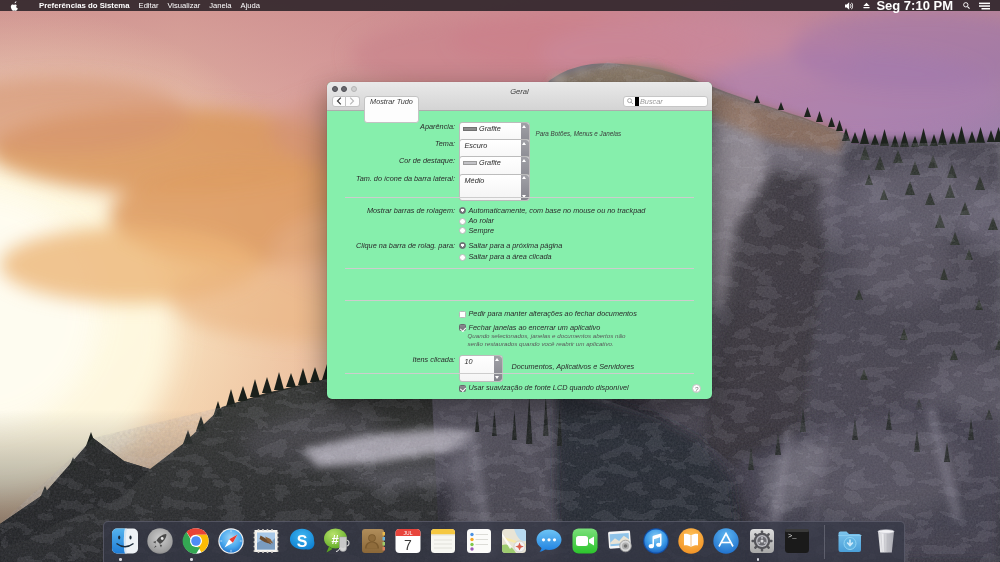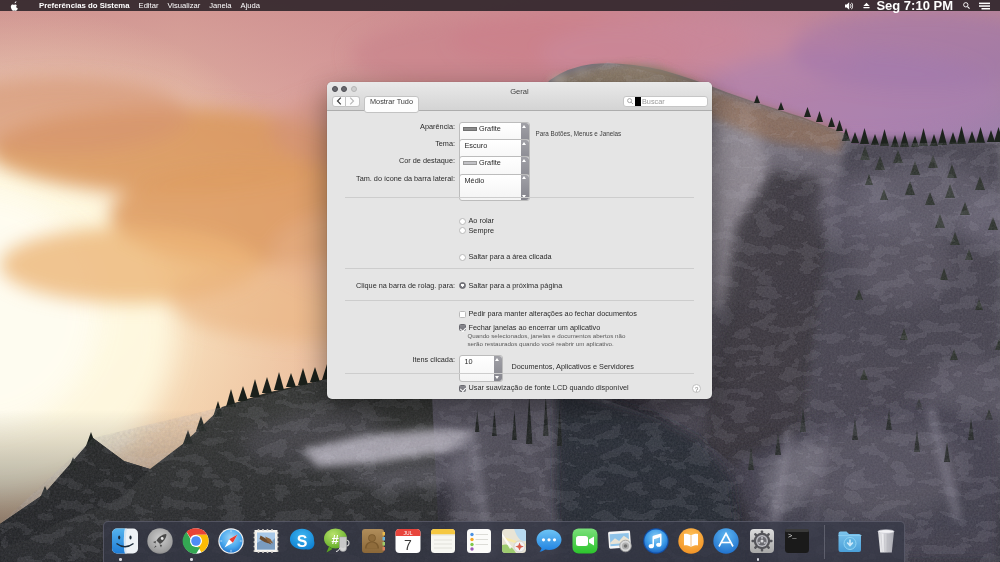--- a/index.html
+++ b/index.html
@@ -9,31 +9,31 @@
 
 
 #menubar { position:absolute; left:0; top:0; width:1000px; height:11px; background:rgba(47,37,42,0.9); color:#fff; display:flex; align-items:center; font-size:7.6px; z-index:20; }
 #menubar .apple { margin-left:10px; display:flex; align-items:center; }
 #menubar .appname { font-weight:bold; font-size:7.8px; margin-left:20px; }
 #menubar .mi { margin-left:9px; }
 #menubar .right { margin-left:auto; display:flex; align-items:center; }
 #menubar .clock { font-weight:bold; font-size:13px; margin-left:6px; margin-right:10px; }
 
 
-#win { position:absolute; left:327px; top:82px; width:385px; height:317px; border-radius:5px; background:#e5e5e5; box-shadow:0 10px 30px rgba(0,0,0,0.45), 0 0 1px rgba(0,0,0,0.4); z-index:10; font-size:7.3px; color:#2b2b2b; }
+#win { position:absolute; left:327px; top:82px; width:385px; height:317px; border-radius:5px; background:#86efac; box-shadow:0 10px 30px rgba(0,0,0,0.45), 0 0 1px rgba(0,0,0,0.4); z-index:10; font-size:7.3px; color:#2b2b2b;font-style:italic; }
 #titlebar { position:absolute; left:0; top:0; width:100%; height:29px; border-radius:5px 5px 0 0; background:linear-gradient(#e9e9e9,#d4d4d4); border-bottom:1px solid #adadad; }
 .tl { position:absolute; top:4.3px; width:6px; height:6px; border-radius:50%; }
 .tl1 { left:4.6px; background:#67676c; border:0.5px solid #505055; }
 .tl2 { left:14.4px; background:#67676c; border:0.5px solid #505055; }
 .tl3 { left:24.2px; background:#cfcfcf; border:0.5px solid #b5b5b5; }
 #wtitle { position:absolute; top:4.5px; width:100%; text-align:center; color:#3e3e3e; font-size:7.6px; }
 .navbtn { position:absolute; top:13.5px; height:11.5px; background:#fdfdfd; border:0.5px solid #c3c3c3; display:flex; align-items:center; justify-content:center; }
 #navback { left:4.5px; width:14px; border-radius:3px 0 0 3px; }
 #navfwd { left:18.5px; width:14px; border-radius:0 3px 3px 0; border-left:none; }
-#mostrar { position:absolute; left:37px; top:13.5px; width:55px; height:17px; background:#fdfdfd; border:0.5px solid #c3c3c3; border-radius:3px; text-align:center; line-height:10.5px; font-size:7.3px; color:#3a3a3a; }
+#mostrar { position:absolute; left:37px; top:13.5px; width:55px; height:27px; background:#fdfdfd; border:0.5px solid #c3c3c3; border-radius:3px; text-align:center; line-height:10.5px; font-size:7.3px; color:#3a3a3a; }
 #search { position:absolute; right:4.5px; top:14px; width:85px; height:10.5px; background:#fff; border:0.5px solid #c6c6c6; border-radius:3px; display:flex; align-items:center; font-size:7.3px; color:#9a9a9a; }
 #search svg { margin:0 2px 0 3px; }
 
 
 .row { position:absolute; left:0; width:100%; height:10px; }
 .lbl { position:absolute; right:257px; text-align:right; white-space:nowrap; color:#2b2b2b; }
 .ctl { position:absolute; left:131.5px; white-space:nowrap; }
 .sep { position:absolute; left:18px; width:349px; height:1px; background:#cdcdcd; }
 .pop { position:relative; display:inline-block; height:27px; background:linear-gradient(#ffffff,#f4f4f4); border:0.5px solid #bcbcbc; border-radius:3px; vertical-align:middle; }
 .pop .stepper { position:absolute; right:0; top:0; width:8px; height:100%; background:linear-gradient(#a0a0a6,#85858d); border-radius:0 3px 3px 0; }
@@ -382,21 +382,21 @@
         <svg width="6" height="8" viewBox="0 0 6 8">
           <path d="M1.2 0.7 L4.5 4 L1.2 7.3" fill="none" stroke="#b9b9b9" stroke-width="1.2"></path>
         </svg>
       </div>
   <div id="mostrar">Mostrar Tudo</div>
   <div id="search">
         <svg width="6.5" height="6.5" viewBox="0 0 9 9">
           <circle cx="3.6" cy="3.6" r="2.8" fill="none" stroke="#9a9a9a" stroke-width="1.2"></circle>
           <line x1="5.8" y1="5.8" x2="8.2" y2="8.2" stroke="#9a9a9a" stroke-width="1.3"></line>
         </svg>
-        <span style="border-left:6px solid #000000;padding-left:1px;">Buscar</span>
+        <span style="border-left:4px solid #000000;padding-left:1px;">Buscar</span>
       </div>
 
   <div class="row" style="top:40px;">
         <span class="lbl">Aparência:</span>
         <span class="ctl"><span class="pop" style="width:71px;"><span style="display:block;margin:1px 0 0 3px;"><span class="swatch"></span>Grafite</span><span class="stepper"></span></span><span class="note" style="margin-left:6px;vertical-align:1px;">Para Botões, Menus e Janelas</span></span>
       </div>
   <div class="row" style="top:57px;">
         <span class="lbl">Tema:</span>
         <span class="ctl"><span class="pop" style="width:71px;"><span style="display:block;margin:1px 0 0 5px;">Escuro</span><span class="stepper"></span></span></span>
       </div>
@@ -404,27 +404,31 @@
         <span class="lbl">Cor de destaque:</span>
         <span class="ctl"><span class="pop" style="width:71px;"><span style="display:block;margin:1px 0 0 3px;"><span class="swatch lt"></span>Grafite</span><span class="stepper"></span></span></span>
       </div>
   <div class="row" style="top:91.5px;">
         <span class="lbl">Tam. do ícone da barra lateral:</span>
         <span class="ctl"><span class="pop" style="width:71px;"><span style="display:block;margin:1px 0 0 5px;">Médio</span><span class="stepper"></span></span></span>
       </div>
 
   <div class="sep" style="top:115px;"></div>
 
+  <div class="row" style="top:123.9px;">
+        <span class="lbl">Mostrar barras de rolagem:</span>
+        <span class="ctl"><span class="radio on"></span>Automaticamente, com base no mouse ou no trackpad</span>
+      </div>
   <div class="row" style="top:134.1px;">
         <span class="ctl"><span class="radio"></span>Ao rolar</span>
       </div>
   <div class="row" style="top:143.6px;">
         <span class="ctl"><span class="radio"></span>Sempre</span>
       </div>
-  <div class="row" style="top:158.9px;margin-top:40px;">
+  <div class="row" style="top:158.9px;">
         <span class="lbl">Clique na barra de rolag. para:</span>
         <span class="ctl"><span class="radio on"></span>Saltar para a próxima página</span>
       </div>
   <div class="row" style="top:170.1px;">
         <span class="ctl"><span class="radio"></span>Saltar para a área clicada</span>
       </div>
 
   <div class="sep" style="top:185.7px;"></div>
 
 

